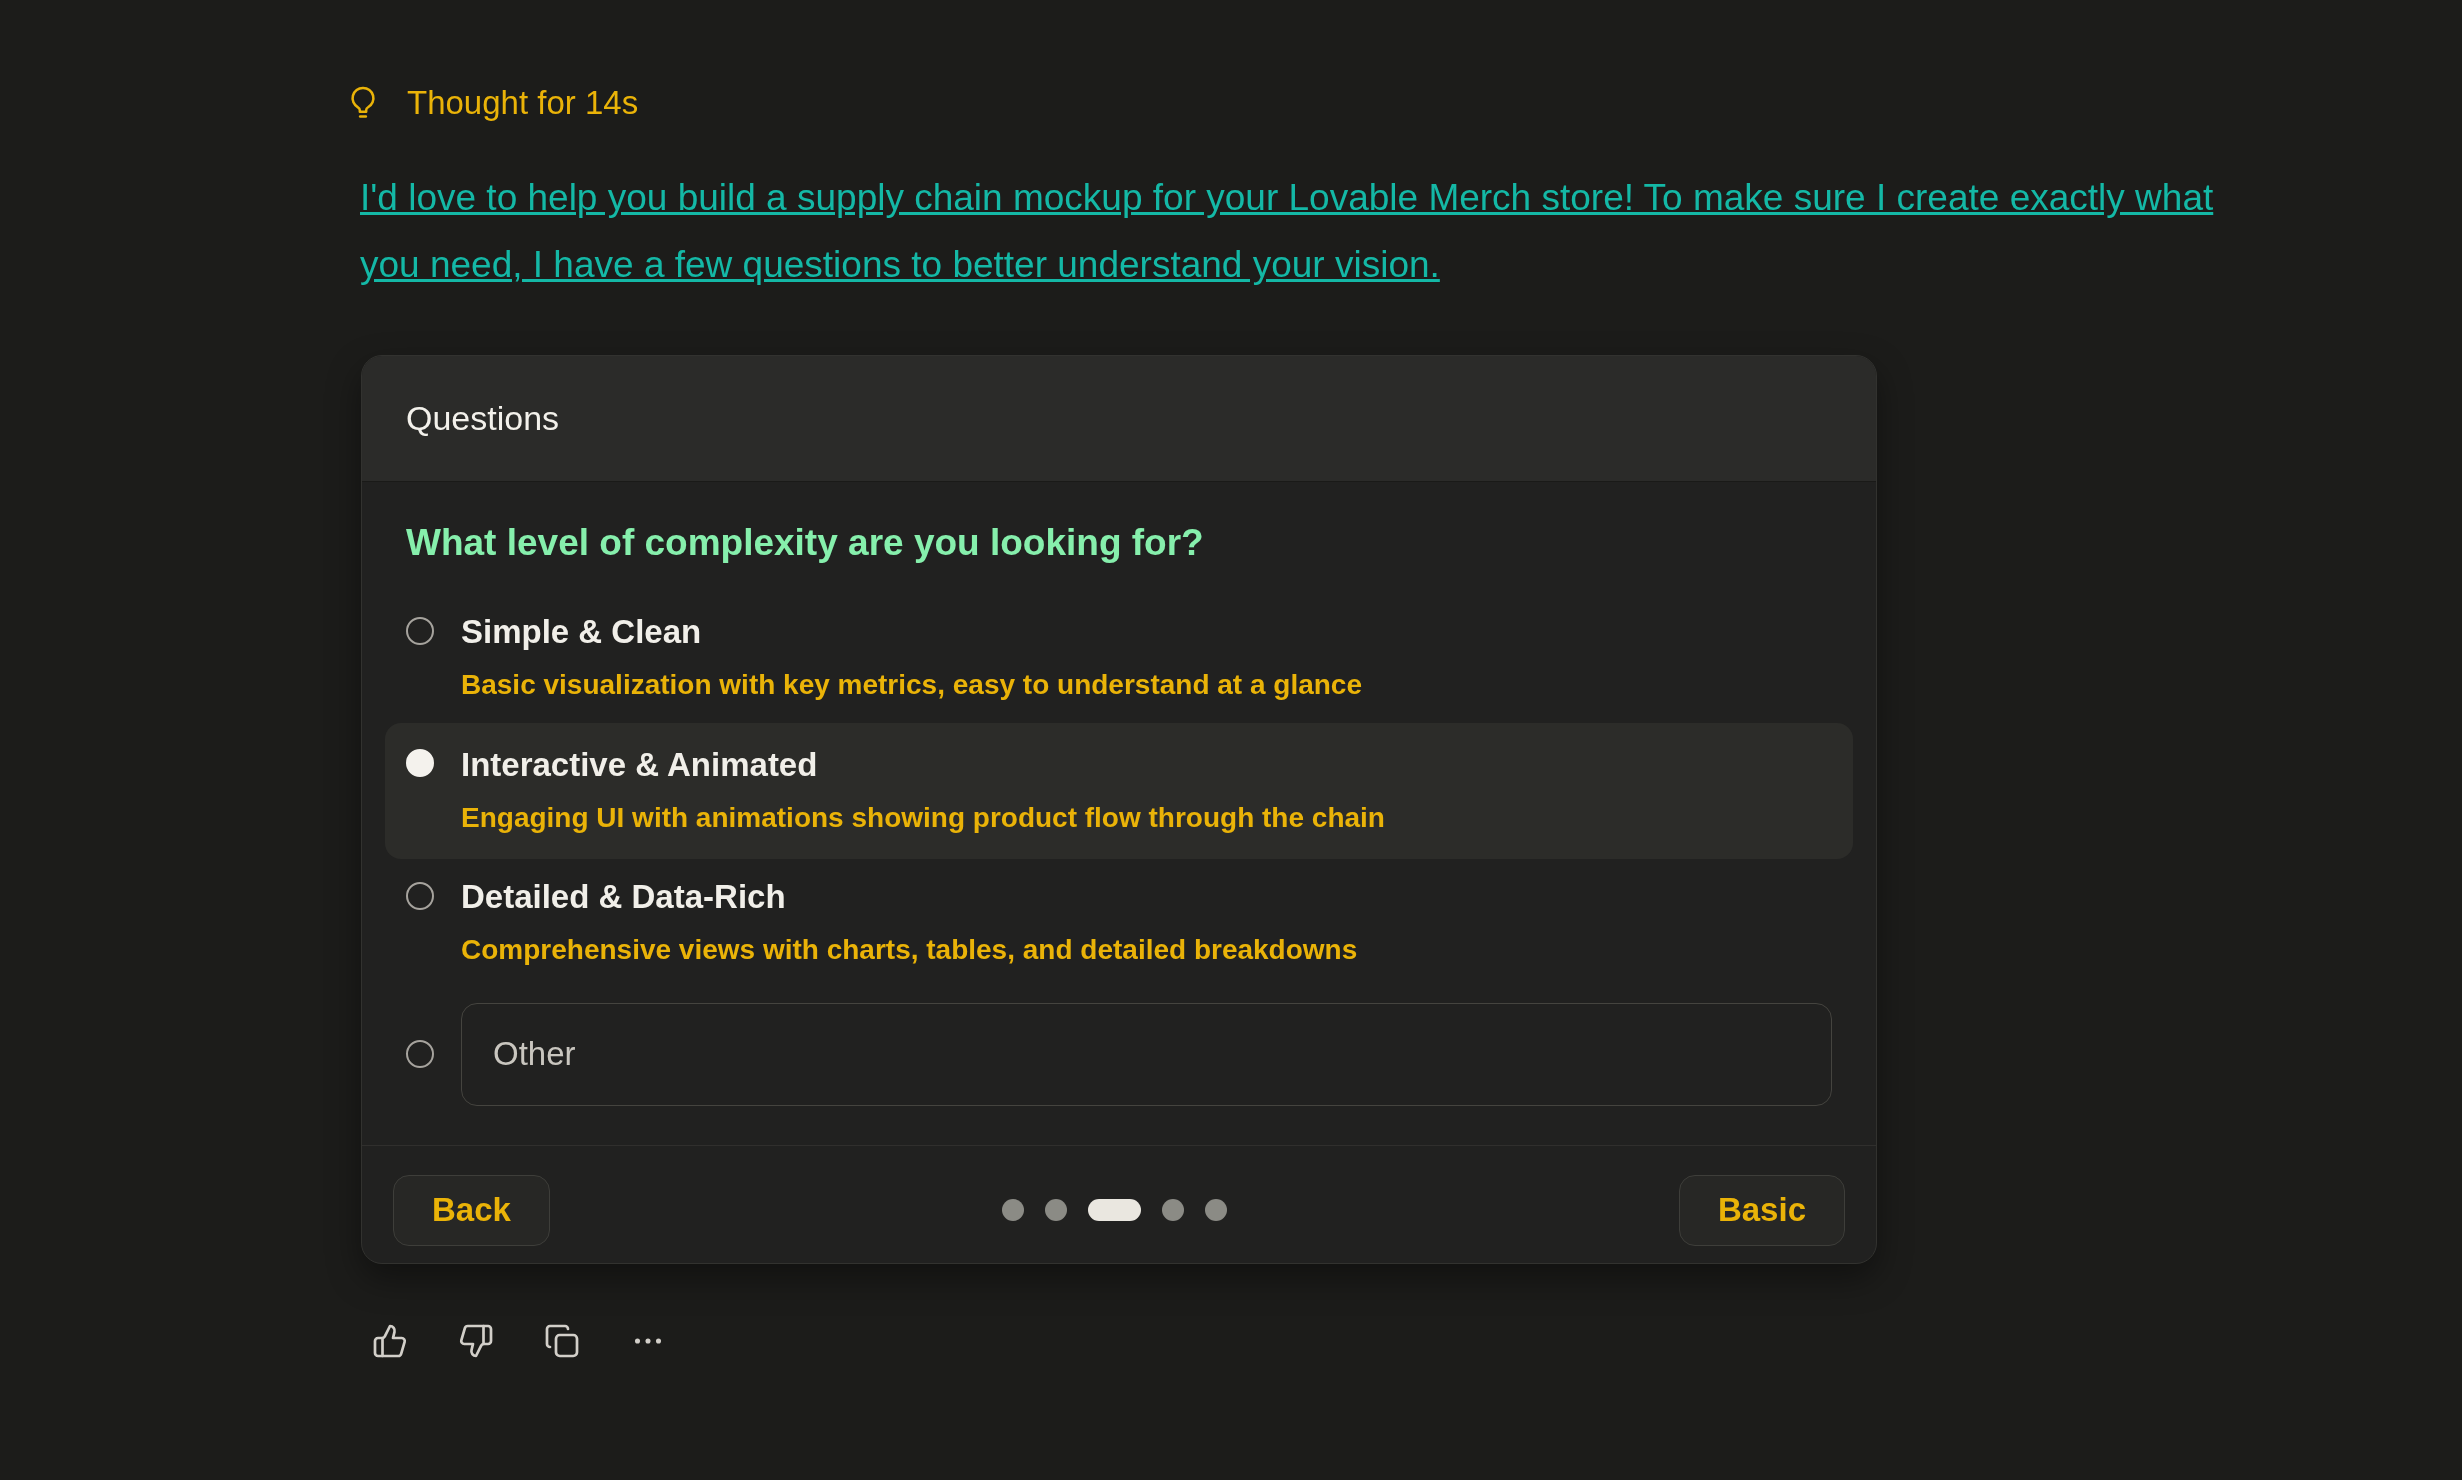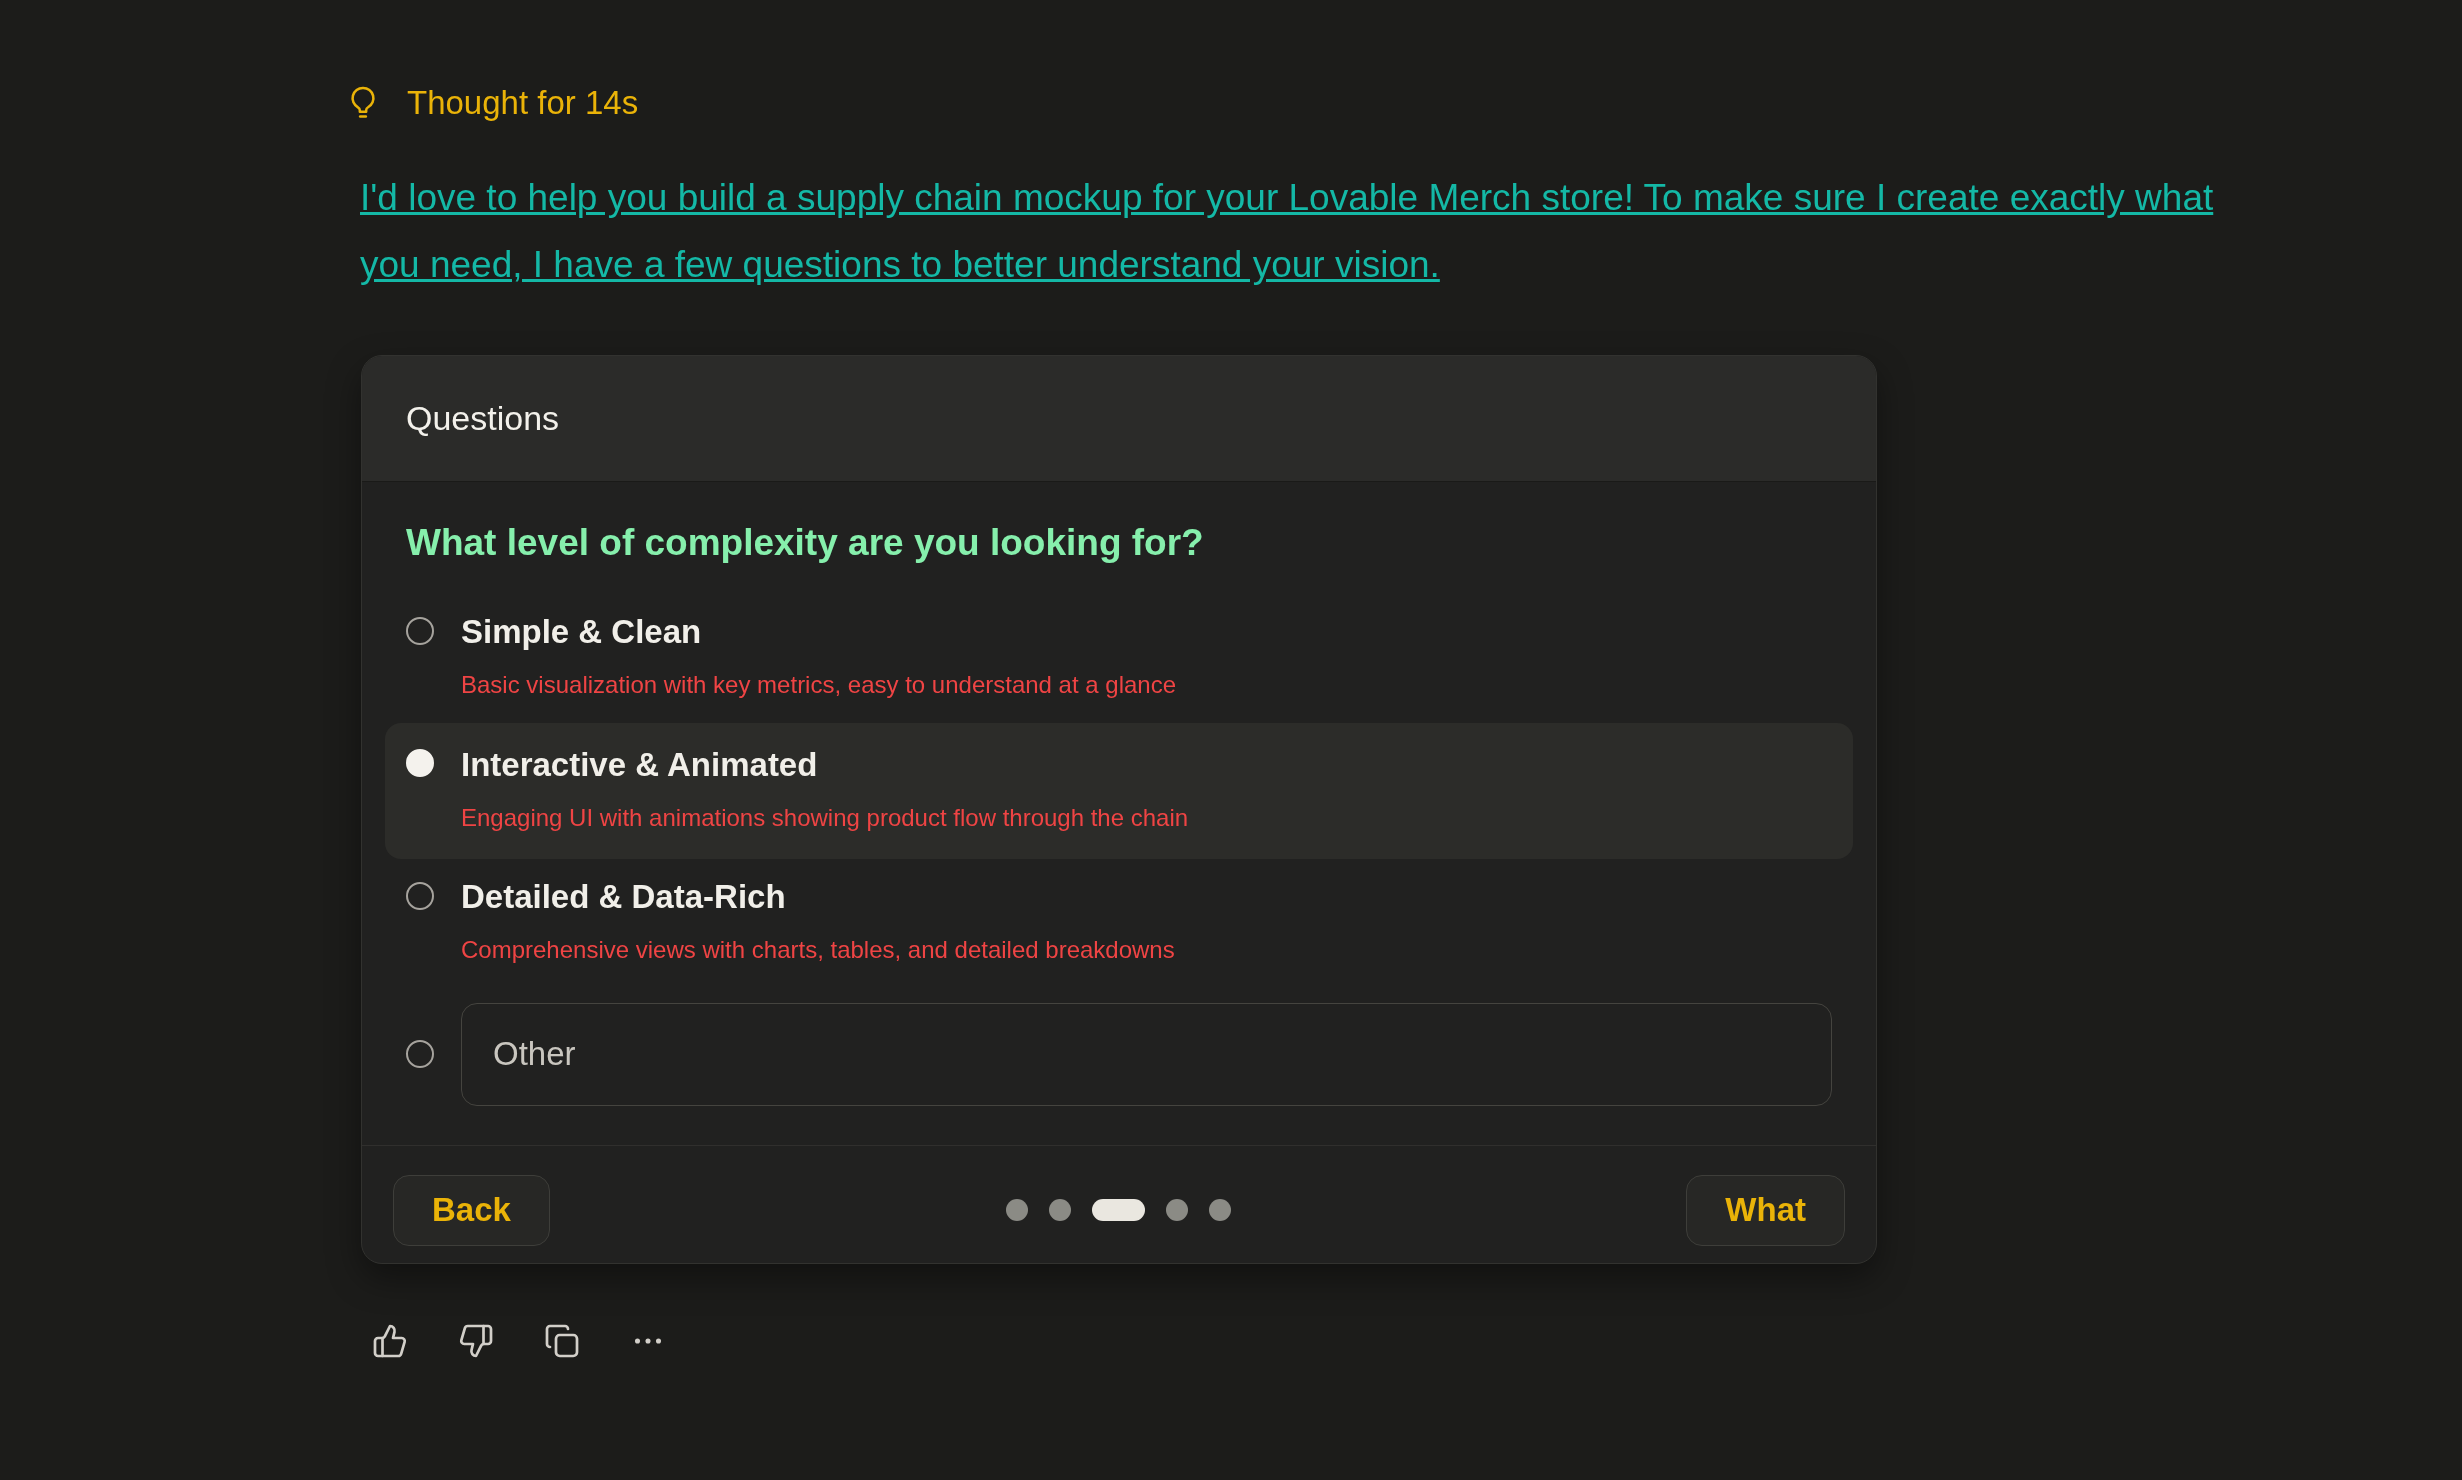--- a/index.html
+++ b/index.html
@@ -52,21 +52,21 @@
     border-radius:16px;
   }
   .option + .option{margin-top:-3.4px;}
   .option.selected{background:#2c2c29;}
   .radio{
     flex:none;width:28px;height:28px;border-radius:50%;
     border:2.3px solid #a6a39d;box-sizing:border-box;margin-top:11.5px;
   }
   .radio.filled{background:#f4f2ed;border-color:#f4f2ed;}
   .option-label{font-size:33px;font-weight:700;color:#f1efe9;line-height:53px;}
-  .option-desc{font-size:24px;font-weight:400;color:#ef4444;line-height:53px;}
+  .option-desc{font-size:28px;font-weight:700;color:#eab308;line-height:53px;}
   .option.other-row{align-items:center;}
   .other-input{
     flex:1;height:103px;box-sizing:border-box;
     background:transparent;border:1.7px solid #45443f;border-radius:16px;
     padding:8px 31px;font-size:33px;color:#3b82f6;outline:none;
     font-family:inherit;
   }
   .other-input::placeholder{color:#c9c6bf;}
 
   .card-footer{
@@ -147,21 +147,21 @@
   </div>
   <div class="card-footer">
     <button class="btn">Back</button>
     <div class="dots" id="progress-dots">
         <span class="dot"></span>
         <span class="dot"></span>
         <span class="dot active"></span>
         <span class="dot"></span>
         <span class="dot"></span>
       </div>
-    <button class="btn">What</button>
+    <button class="btn">Basic</button>
   </div>
 </div>
 
 <div class="actions-row">
   <button class="icon-btn" title="">
     <svg width="36" height="36" viewBox="0 0 24 24" fill="none" stroke="currentColor" stroke-width="1.8" stroke-linecap="round" stroke-linejoin="round">
       <path d="M7 10v12"></path>
       <path d="M15 5.88 14 10h5.83a2 2 0 0 1 1.92 2.56l-2.33 8A2 2 0 0 1 17.5 22H4a2 2 0 0 1-2-2v-8a2 2 0 0 1 2-2h2.76a2 2 0 0 0 1.79-1.11L12 2a3.13 3.13 0 0 1 3 3.88Z"></path>
     </svg>
   </button>

